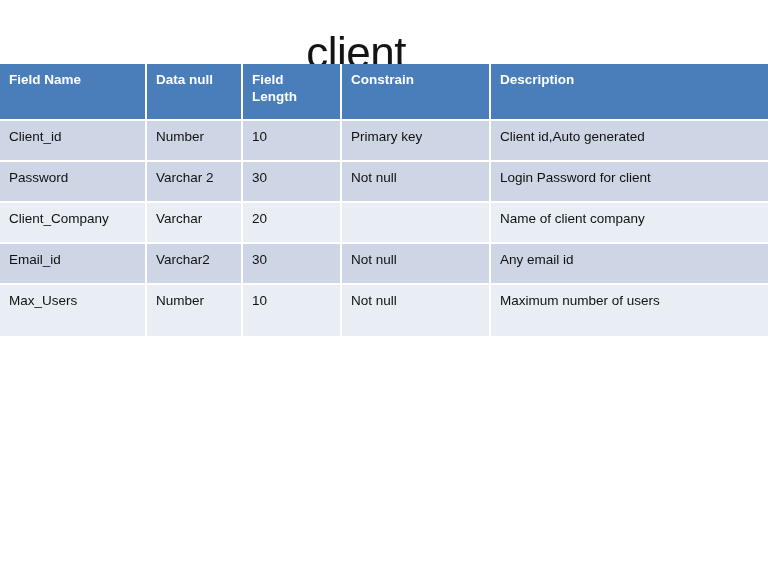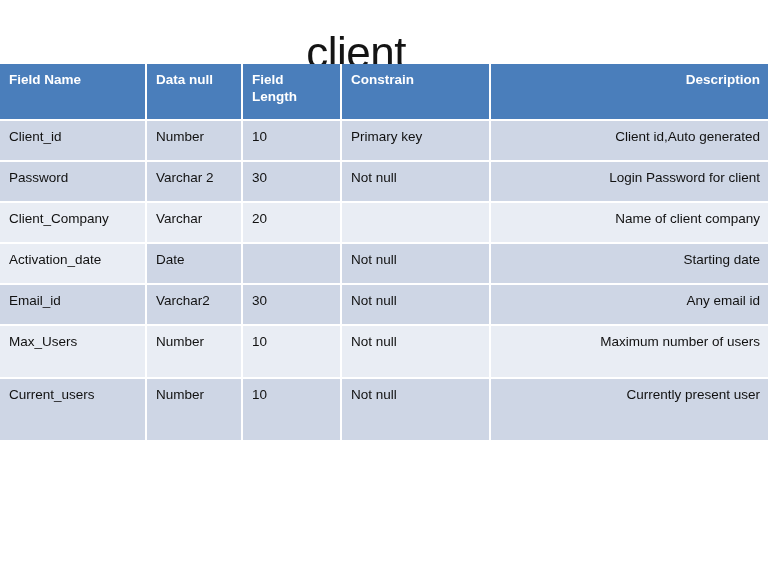--- a/index.html
+++ b/index.html
@@ -56,21 +56,21 @@
   table.schema td {
     padding: 7px 8px 7px 9px;
     vertical-align: top;
     text-align: left;
     border-right: 2px solid #ffffff;
     border-bottom: 2px solid #ffffff;
     line-height: 1.28;
     word-wrap: break-word;
   }
   table.schema th:last-child,
-  table.schema td:last-child { border-right: none; text-align: right; }
+  table.schema td:last-child { border-right: none; }
 
   thead th {
     background: #4a7ebb;
     color: #ffffff;
     font-weight: bold;
     height: 41px;
     font-size: 13.5px;
     border-bottom: 2px solid #ffffff;
   }
 
@@ -126,50 +126,36 @@
         </tr>
 
         <tr class="band-light">
           <td>Client_Company</td>
           <td>Varchar</td>
           <td>20</td>
           <td></td>
           <td>Name of client company</td>
         </tr>
 
-        <tr class="band-dark">
-          <td class="cell-light">Activation_date</td>
-          <td>Date</td>
-          <td></td>
-          <td>Not null</td>
-          <td>Starting date</td>
-        </tr>
 
 
         <tr class="band-dark">
           <td>Email_id</td>
           <td>Varchar2</td>
           <td>30</td>
           <td>Not null</td>
           <td>Any email id</td>
         </tr>
 
         <tr class="band-light tall-mid">
           <td>Max_Users</td>
           <td>Number</td>
           <td>10</td>
           <td>Not null</td>
           <td>Maximum number of users</td>
         </tr>
 
-        <tr class="band-dark tall">
-          <td>Current_users</td>
-          <td>Number</td>
-          <td>10</td>
-          <td>Not null</td>
-          <td>Currently present user</td>
-        </tr>
 
       </tbody>
     </table>
   </div>
 
 </div>
 
 </body></html>

